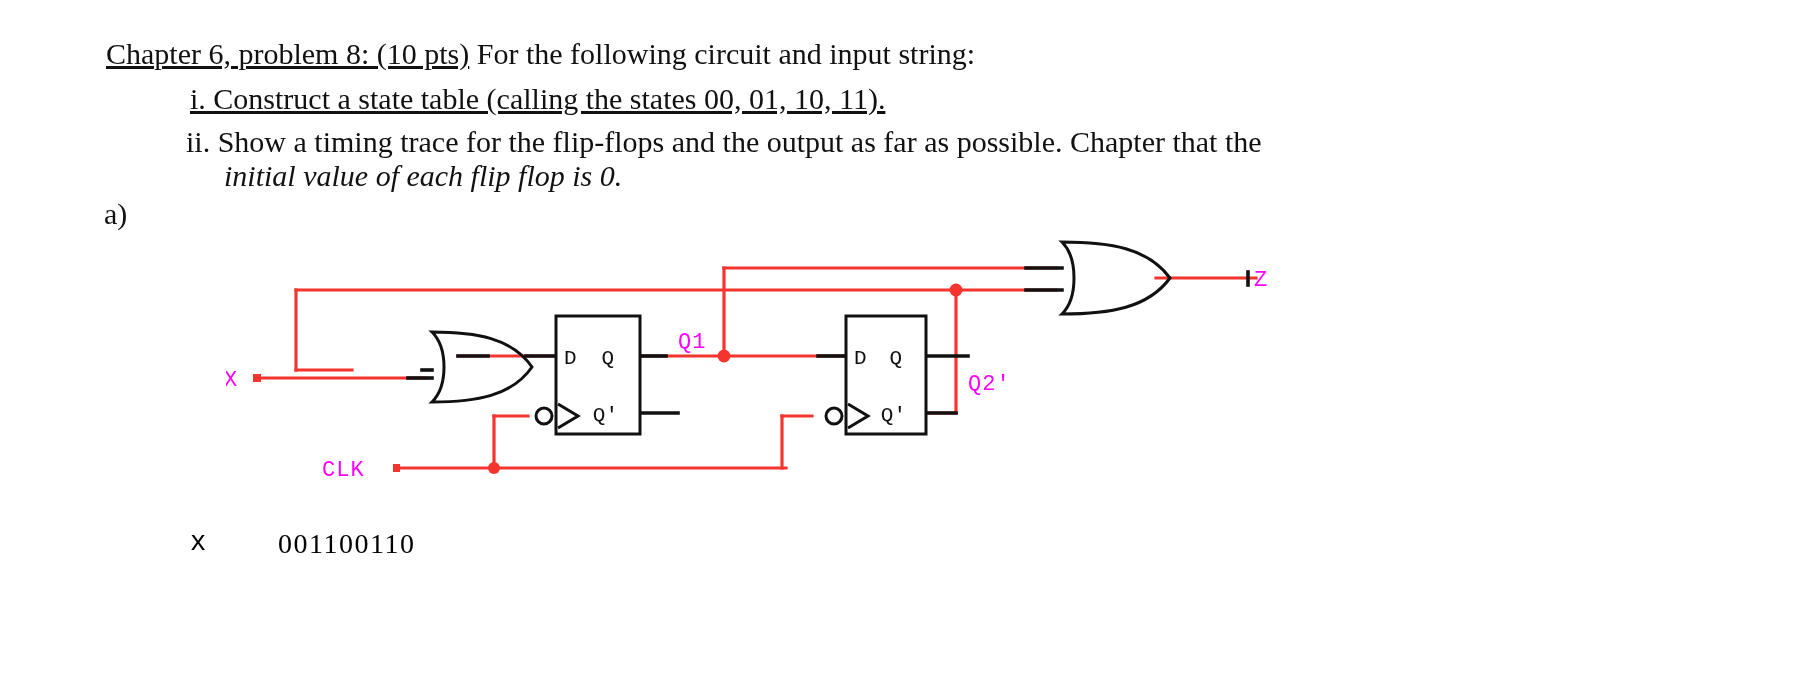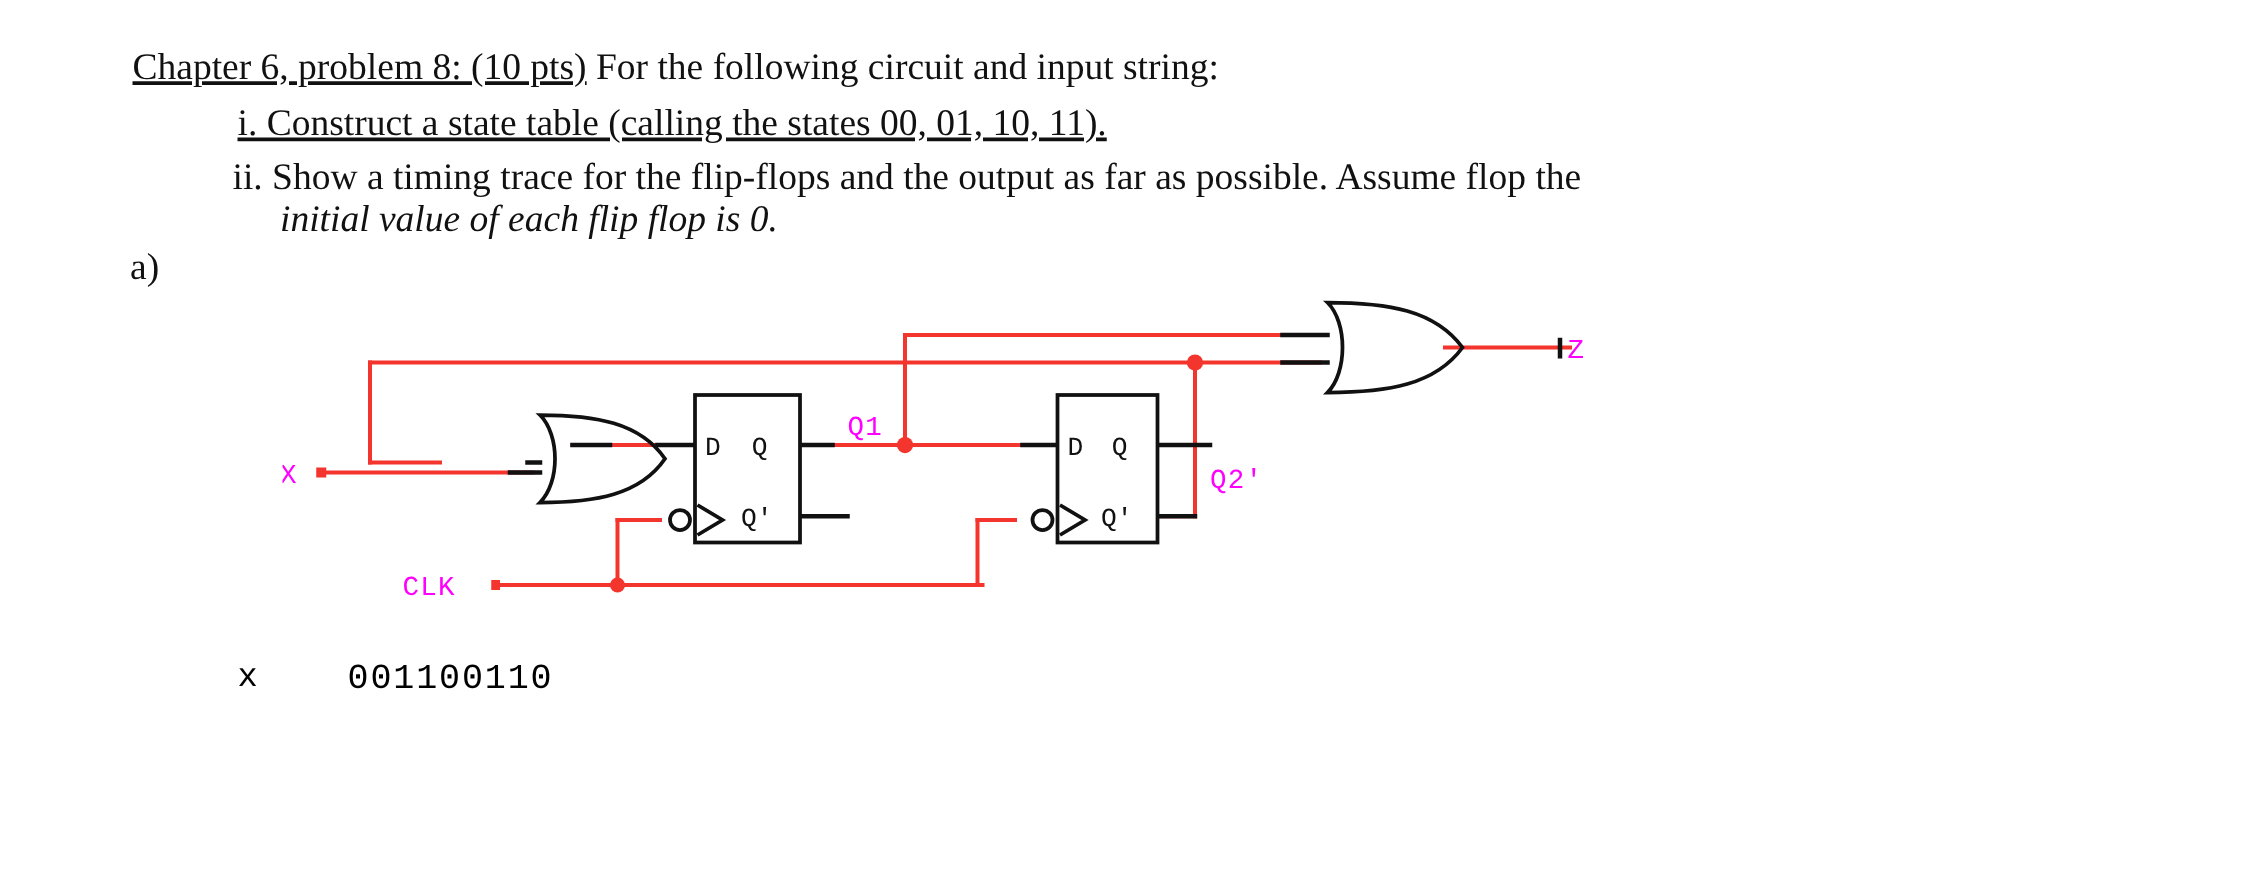--- a/index.html
+++ b/index.html
@@ -74,21 +74,21 @@
     top: 0px;
     font-family: "Liberation Mono", monospace;
     font-size: 27px;
     color: #000;
     white-space: pre;
   }
   #input-string {
     position: absolute;
     left: 278px;
     top: 0px;
-    font-family: Liberation Mono, monospace;
+    font-family: Liberation Serif, serif;
     font-size: 28px;
     letter-spacing: 1.5px;
     color: #000;
     white-space: pre;
   }
 
   
   #circuit-wrap {
     position: absolute;
     left: 226px;
@@ -142,21 +142,21 @@
 </style>
 </head>
 <body>
 
 <div id="doc-text">
 
   <div class="line" id="title-line"><span id="title-underline">Chapter 6, problem 8: (10 pts)</span><span> For the following circuit and input string:</span></div>
 
   <div class="line" id="item-i">i. Construct a state table (calling the states 00, 01, 10, 11).</div>
 
-  <div class="line" id="item-ii">ii. Show a timing trace for the flip-flops and the output as far as possible. Assume flop the</div>
+  <div class="line" id="item-ii">ii. Show a timing trace for the flip-flops and the output as far as possible. Chapter that the</div>
 
   <div class="line" id="item-ii-cont">initial value of each flip flop is 0.</div>
 
   <div class="line" id="part-a">a)</div>
 
 </div>
 
 <div id="circuit-wrap">
   <svg id="circuit-svg" viewBox="0 0 1060 272" xmlns="http://www.w3.org/2000/svg">
 

